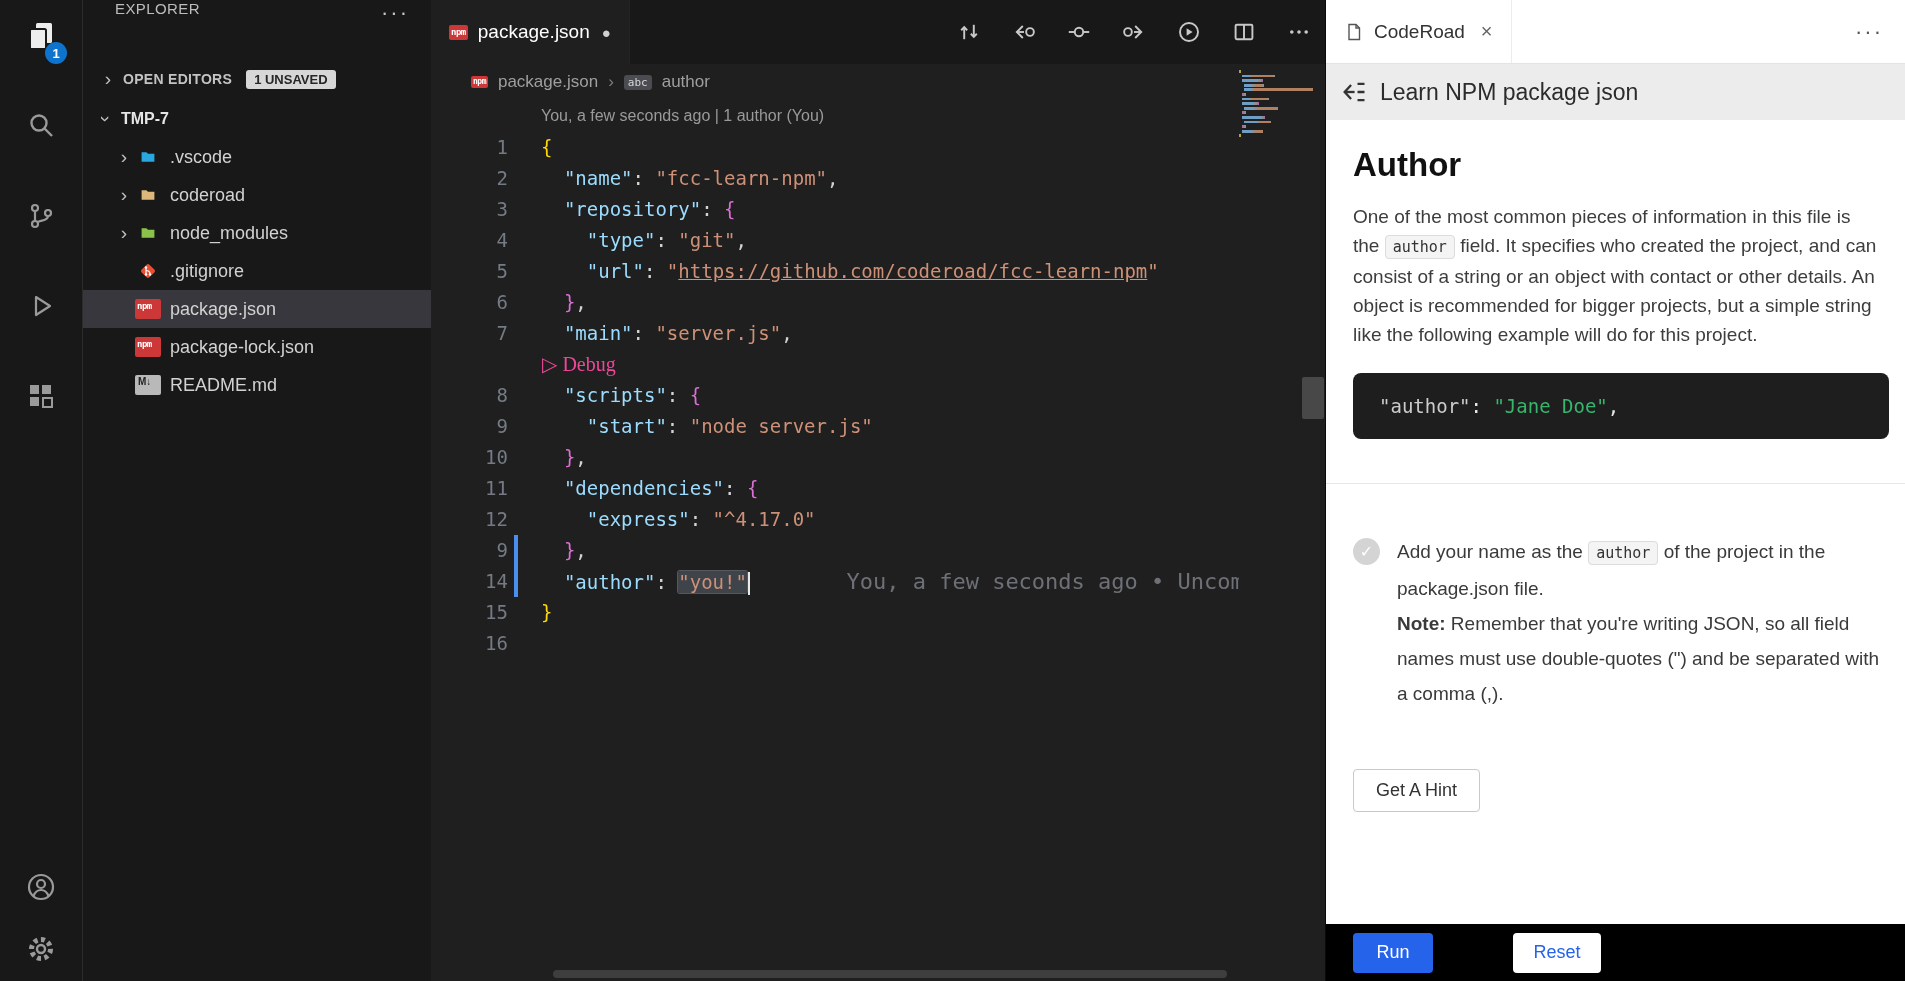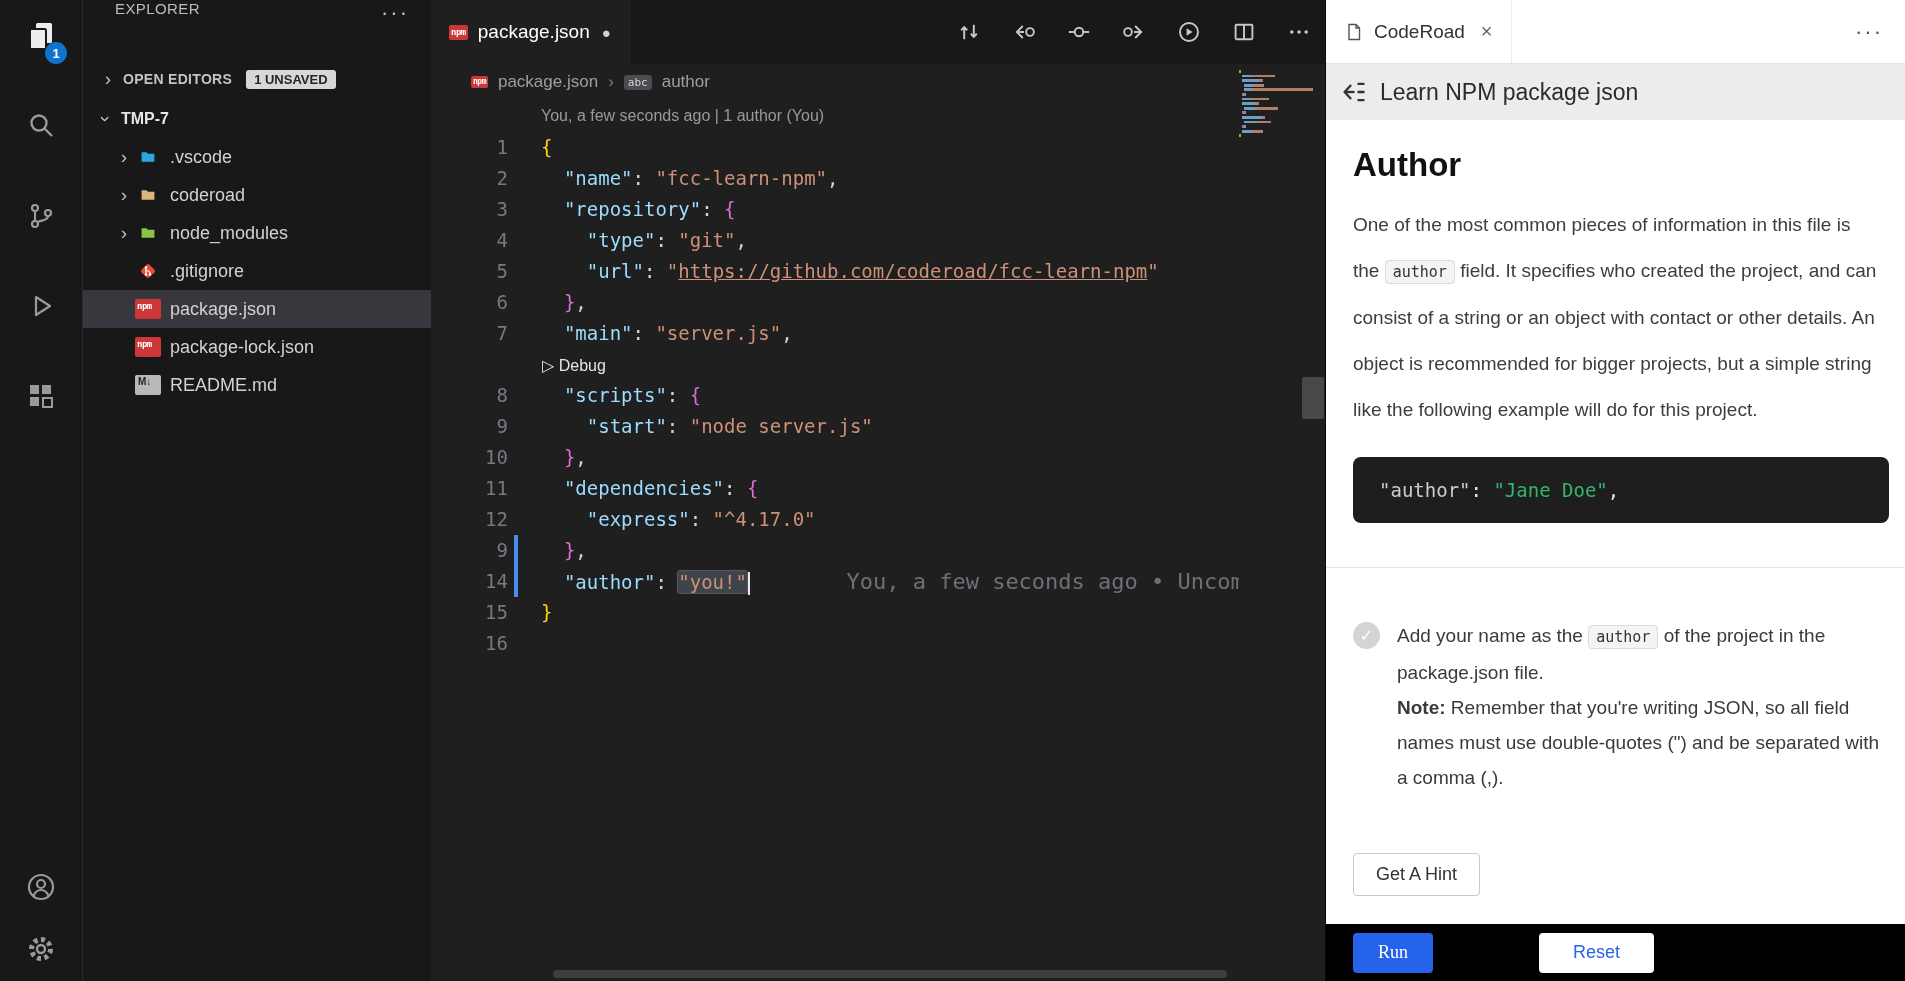--- a/index.html
+++ b/index.html
@@ -60,54 +60,54 @@
   .tok.key{color:#9cdcfe}
   .tok.str{color:#ce9178}
   .tok.pl{color:#d4d4d4}
   .tok.b1{color:#ffd70a}
   .tok.b2{color:#da70d6}
   .tok.link{text-decoration:underline;cursor:pointer}
   .tok.sel{background:#3f434a;border-radius:2px;box-shadow:0 0 0 1px #55595f}
   .tok.blame{color:#6d7177;margin-left:96px;font-size:22px}
   .cursor{display:inline-block;width:2.5px;height:23px;background:#eaeaea;vertical-align:middle;margin-left:1px}
   .lens-row .ccontent{padding-left:34px}
-  .tok.lens{color:#e5e5e5;font-size:16px;font-family:Liberation Sans, sans-serif;cursor:pointer}
+  .tok.lens{color:#ec4899;font-size:20px;font-family:Liberation Serif, serif;cursor:pointer}
   #minimap{position:absolute;top:70px;right:6px;width:80px}
   .mm-row{height:2.8px;margin-bottom:1.8px;white-space:nowrap;font-size:0}
   .mm-row span{display:inline-block;height:2.8px}
   #vscroll{position:absolute;top:377px;left:871px;width:22px;height:42px;background:rgba(150,150,150,.35);border-radius:2px;cursor:pointer}
   #hscroll{position:absolute;bottom:3px;left:122px;width:674px;height:8px;background:#3e3e3e;border-radius:4px;cursor:pointer}
 
   
   #panel{position:absolute;left:1325px;top:0;width:580px;height:100%;background:#fff;border-left:1px solid #0a0a0a}
   .p-tabbar{height:64px;background:#fff;border-bottom:1px solid #e3e3e3;display:flex;align-items:center;position:relative}
   .p-tab{display:flex;align-items:center;gap:10px;padding:0 18px;height:100%;border-right:1px solid #ececec;cursor:pointer;color:#333;font-size:19px}
   .page-icon{width:20px;height:20px;flex:none}
   .p-close{color:#666;font-size:20px;margin-left:6px;cursor:pointer}
   .p-more{position:absolute;right:22px;color:#555;font-size:22px;letter-spacing:2px;cursor:pointer}
   .p-header{height:56px;background:#ececec;display:flex;align-items:center;padding-left:14px;gap:12px}
   .back-icon{width:28px;height:28px;cursor:pointer;flex:none}
   .p-title{font-size:23px;color:#2b2b2b}
   .p-content{position:absolute;top:120px;bottom:57px;left:0;right:0;background:#fff;padding:26px 16px 0 27px;overflow:hidden;color:#333}
   .p-content h1{font-size:33px;color:#111;font-weight:700}
-  .lesson-para{margin-top:18px;font-size:19px;line-height:46px;color:#3d3d3d;max-width:527px}
+  .lesson-para{margin-top:18px;font-size:19px;line-height:29px;color:#3d3d3d;max-width:527px}
   .chip{font-family:"DejaVu Sans Mono",monospace;font-size:15px;background:#f4f4f4;border:1px solid #dcdcdc;border-radius:4px;padding:2px 7px;color:#333;white-space:nowrap}
   .code-block{margin-top:24px;background:#1e1e1e;border-radius:8px;height:66px;display:flex;align-items:center;padding-left:26px;font-family:"DejaVu Sans Mono",monospace;font-size:19px;max-width:537px}
   .tok.cr-name{color:#cccccc}
   .tok.cr-pl{color:#e8e8e8}
   .tok.cr-val{color:#36b66b}
   .divider{border:none;border-top:1px solid #e7e7e7;margin:44px -16px 0 -27px}
   .task{margin-top:50px;display:flex;gap:17px}
   .check-circle{flex:none;width:27px;height:27px;border-radius:50%;background:#d4d4d4;color:#fff;font-size:16px;display:flex;align-items:center;justify-content:center;margin-top:4px}
   .task-text{font-size:19px;line-height:35px;color:#3a3a3a;max-width:492px}
   .task-note{display:block}
   .hint-btn{margin-top:58px;background:#fff;border:1px solid #c9c9c9;border-radius:4px;padding:10px 22px;font-size:18px;color:#333;font-family:inherit;cursor:pointer}
   .p-footer{position:absolute;bottom:0;left:0;right:0;height:57px;background:#000;display:flex;align-items:center}
-  .run-btn{margin-left:27px;width:80px;height:40px;background:#2563eb;color:#fff;border:none;border-radius:4px;font-size:18px;font-family:Liberation Serif, serif;cursor:pointer}
-  .reset-btn{margin-left:106px;width:115px;height:40px;background:#fff;color:#2563eb;border:none;border-radius:4px;font-size:18px;font-family:inherit;cursor:pointer}
+  .run-btn{margin-left:27px;width:80px;height:40px;background:#2563eb;color:#fff;border:none;border-radius:4px;font-size:18px;font-family:Liberation Sans, sans-serif;cursor:pointer}
+  .reset-btn{margin-left:80px;width:88px;height:40px;background:#fff;color:#2563eb;border:none;border-radius:4px;font-size:18px;font-family:inherit;cursor:pointer}
 </style>
 </head>
 <body>
 
 <div id="activity">
   <div id="act-top">
       <div class="act-item active">
         <svg viewBox="0 0 32 32">
           <rect x="11" y="3" width="16" height="20" rx="1.5" fill="#ededed"></rect>
           <rect x="5" y="9" width="16" height="20" rx="1.5" fill="#ededed" stroke="#181818" stroke-width="2"></rect>

